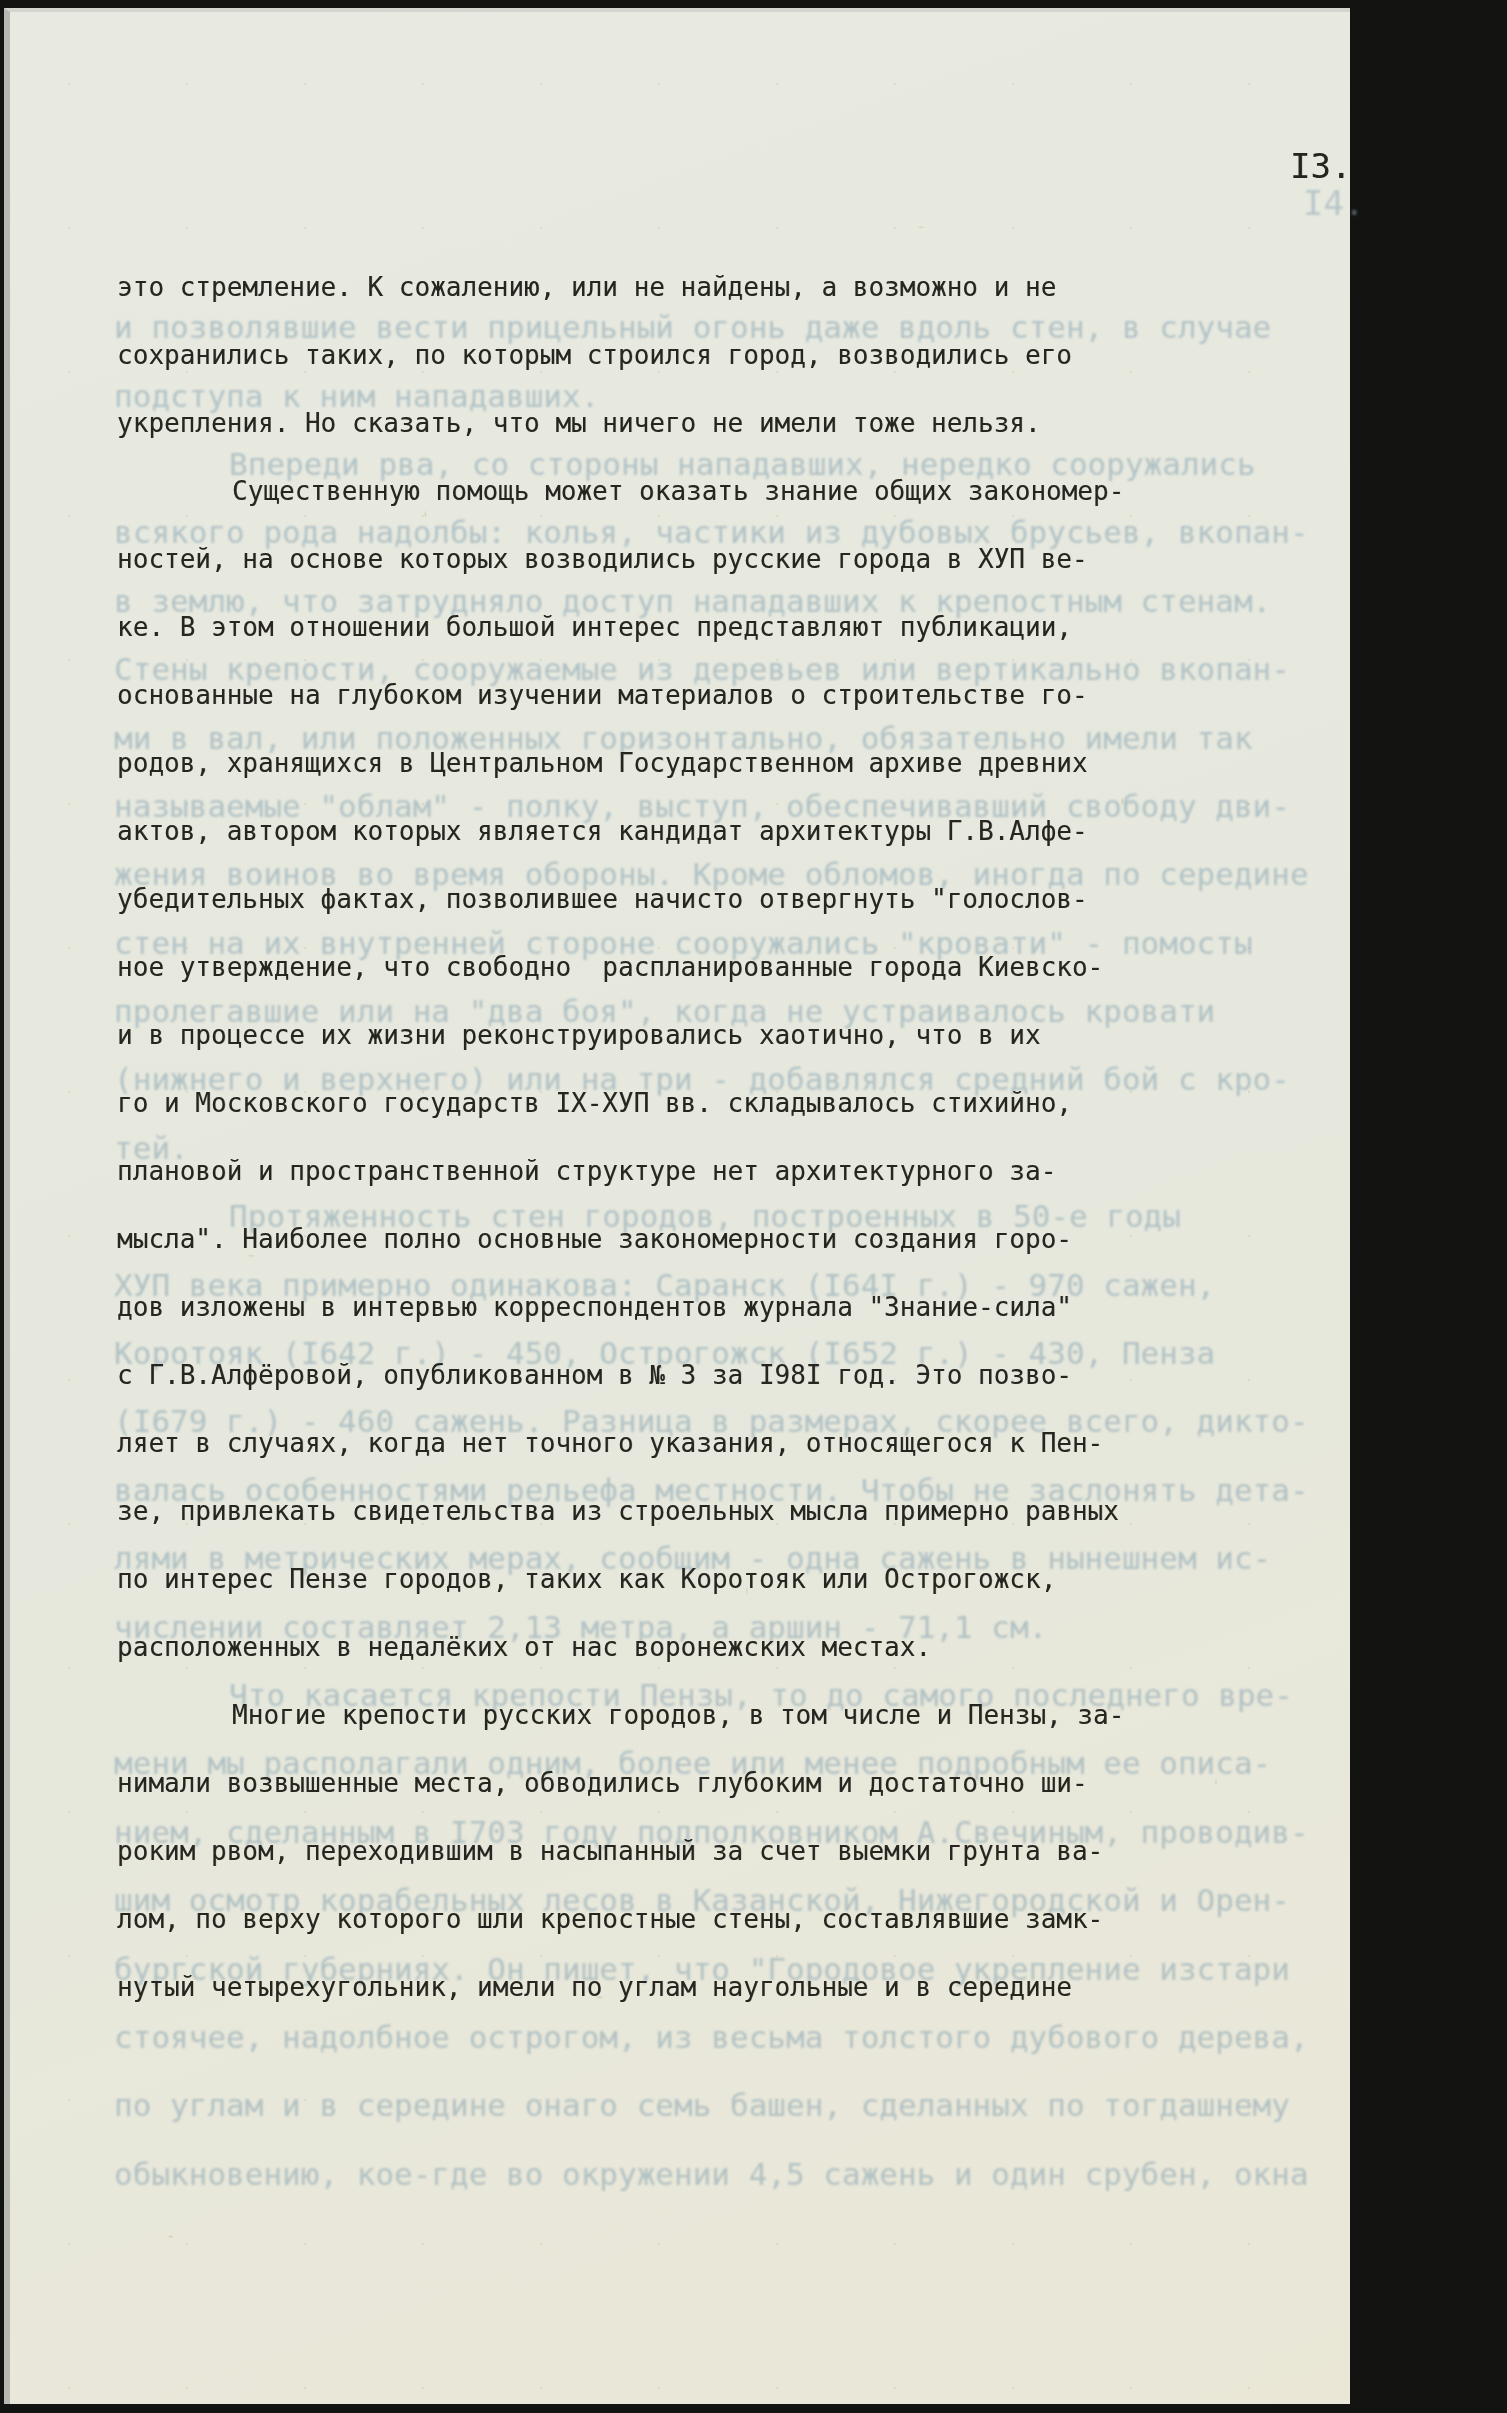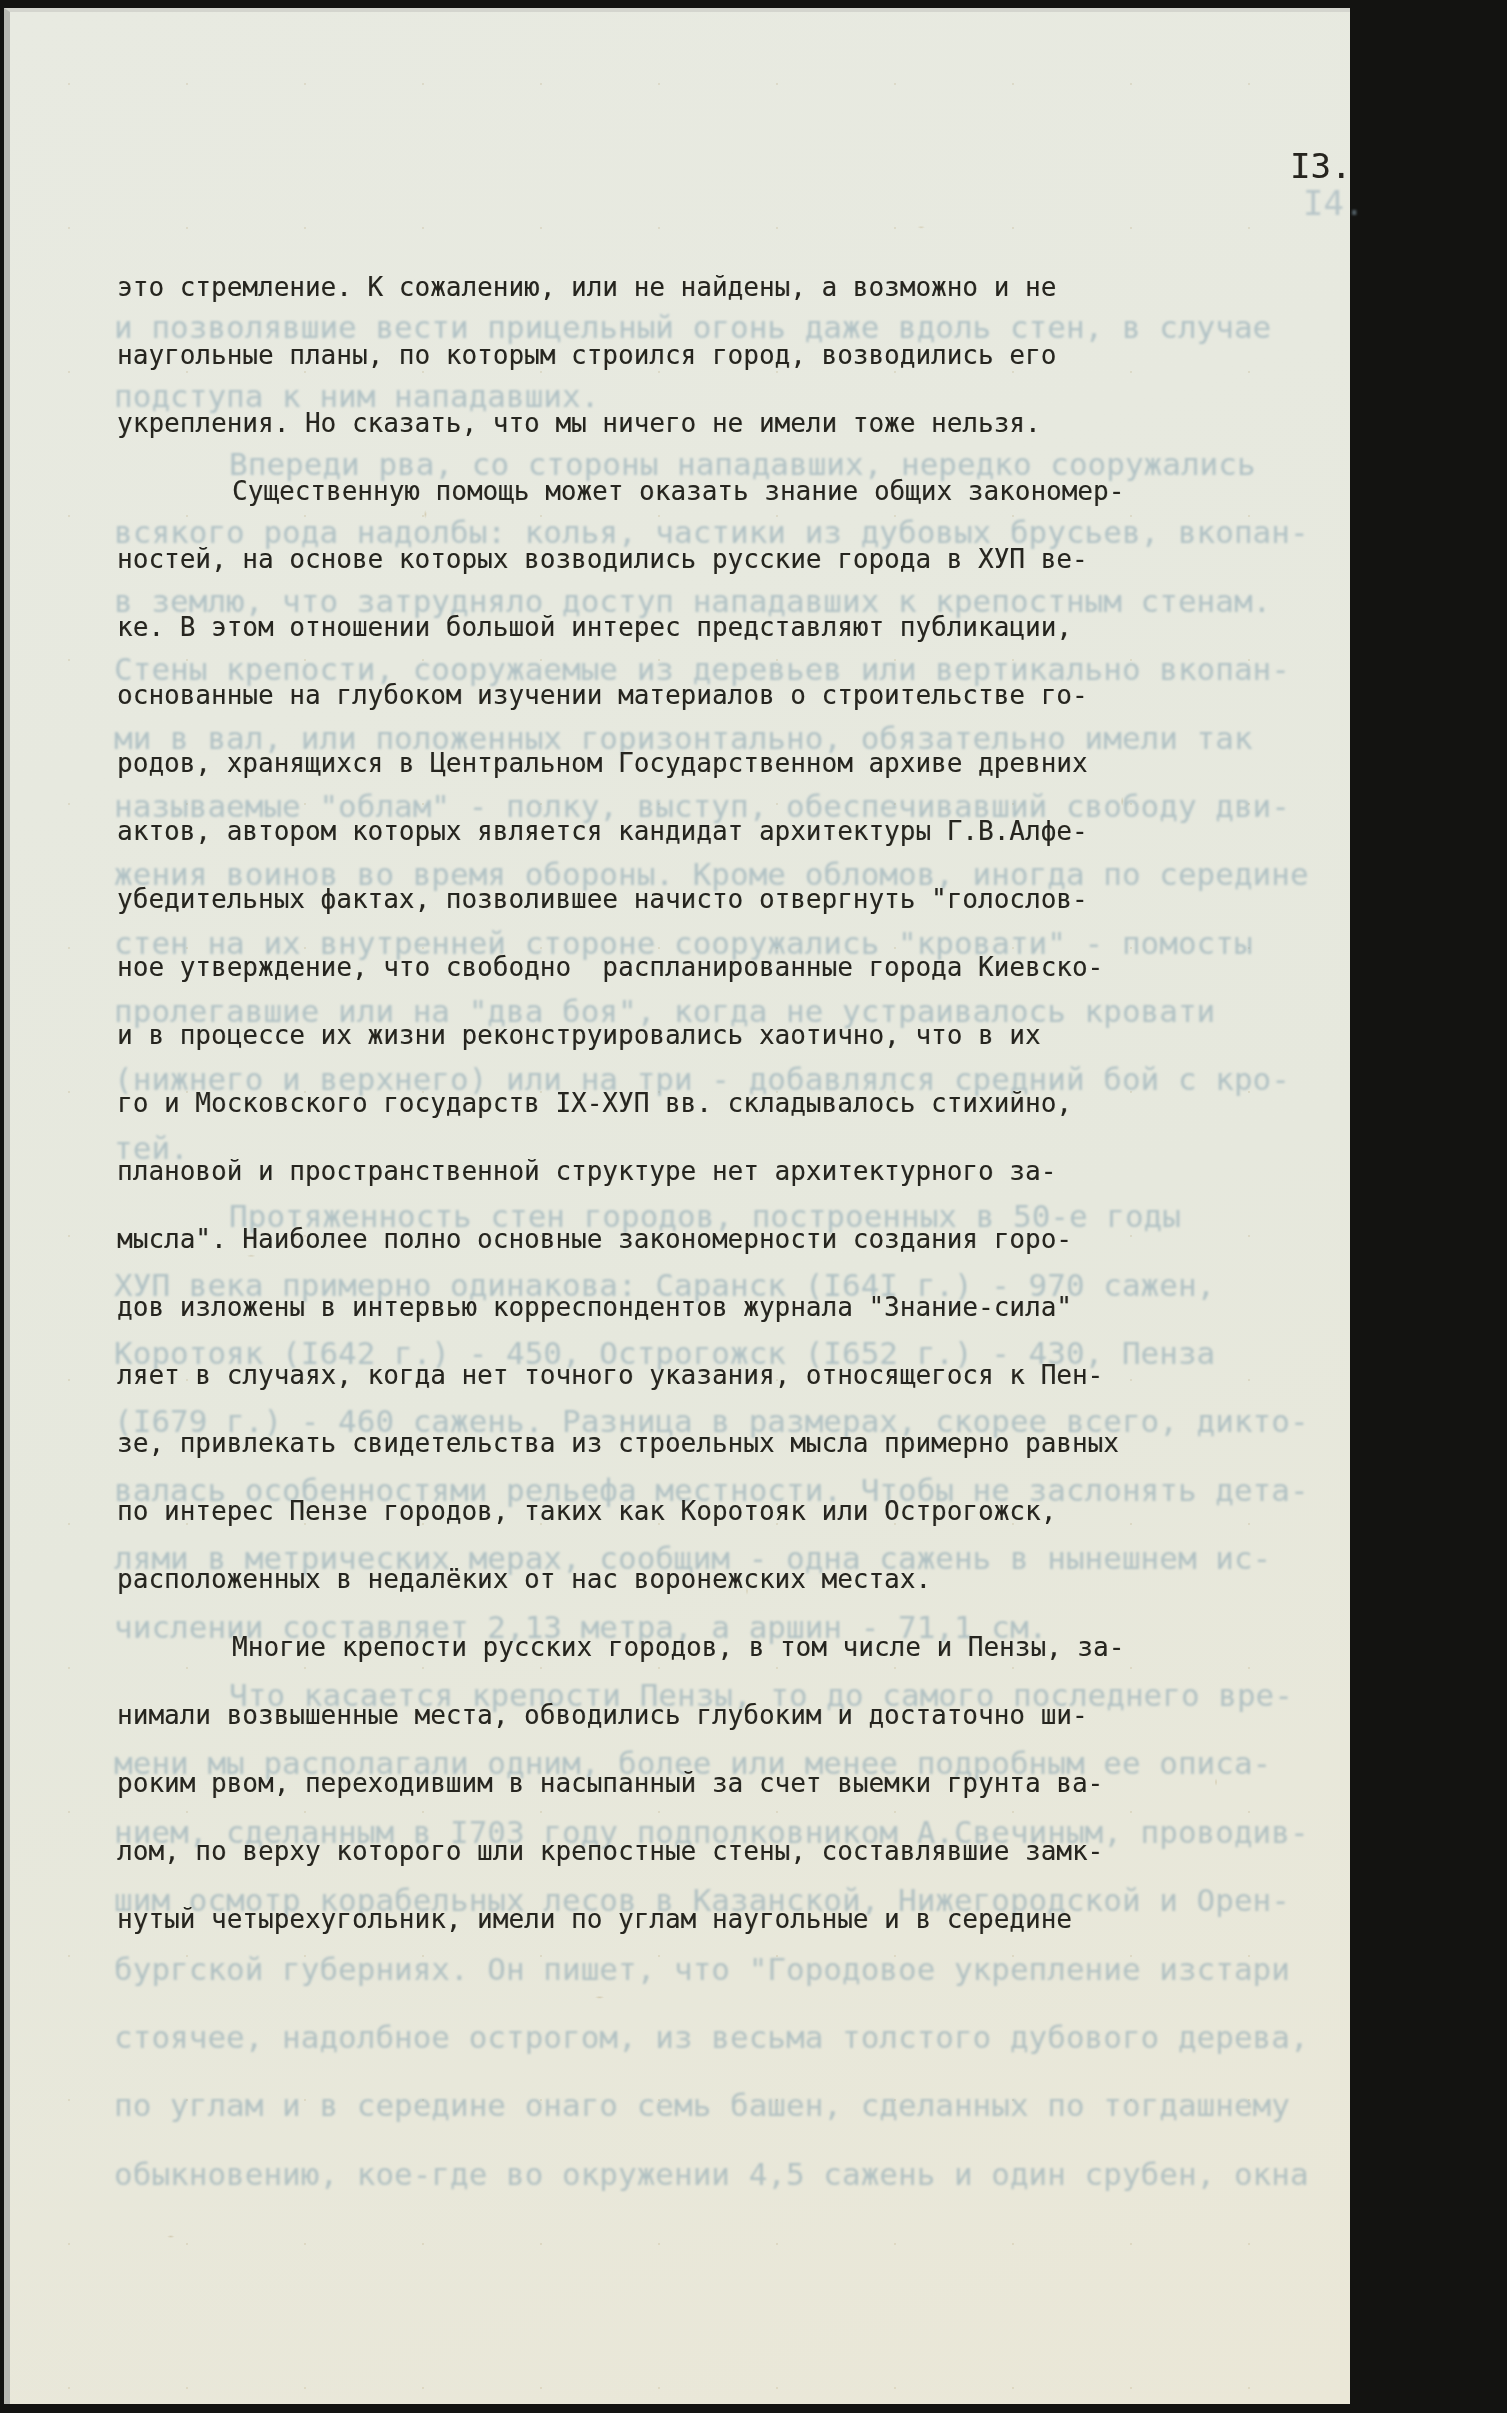--- a/index.html
+++ b/index.html
@@ -93,35 +93,36 @@
       <div class="gline" style="top: 2076px;">по углам и в середине онаго семь башен, сделанных по тогдашнему</div>
       <div class="gline" style="top: 2145px;">обыкновению, кое-где во окружении 4,5 сажень и один срубен, окна</div>
     </div>
 
   <div class="pageno ghostnum">I4.</div>
 
   <div class="pageno">I3.</div>
 
   <div class="textblock">
       <div class="tline">это стремление. К сожалению, или не найдены, а возможно и не</div>
-      <div class="tline">наугольные планы, по которым строился город, возводились его</div>
+      <div class="tline">сохранились таких, по которым строился город, возводились его</div>
       <div class="tline">укрепления. Но сказать, что мы ничего не имели тоже нельзя.</div>
       <div class="tline indent">Существенную помощь может оказать знание общих закономер-</div>
       <div class="tline">ностей, на основе которых возводились русские города в ХУП ве-</div>
       <div class="tline">ке. В этом отношении большой интерес представляют публикации,</div>
       <div class="tline">основанные на глубоком изучении материалов о строительстве го-</div>
       <div class="tline">родов, хранящихся в Центральном Государственном архиве древних</div>
       <div class="tline">актов, автором которых является кандидат архитектуры Г.В.Алфе-</div>
       <div class="tline">убедительных фактах, позволившее начисто отвергнуть "голослов-</div>
       <div class="tline">ное утверждение, что свободно  распланированные города Киевско-</div>
       <div class="tline">и в процессе их жизни реконструировались хаотично, что в их</div>
       <div class="tline">го и Московского государств IX-ХУП вв. складывалось стихийно,</div>
       <div class="tline">плановой и пространственной структуре нет архитектурного за-</div>
       <div class="tline">мысла". Наиболее полно основные закономерности создания горо-</div>
       <div class="tline">дов изложены в интервью корреспондентов журнала "Знание-сила"</div>
+      <div class="tline">с Г.В.Алфёровой, опубликованном в № 3 за I98I год. Это позво-</div>
       <div class="tline">ляет в случаях, когда нет точного указания, относящегося к Пен-</div>
       <div class="tline">зе, привлекать свидетельства из строельных мысла примерно равных</div>
       <div class="tline">по интерес Пензе городов, таких как Коротояк или Острогожск,</div>
       <div class="tline">расположенных в недалёких от нас воронежских местах.</div>
       <div class="tline indent">Многие крепости русских городов, в том числе и Пензы, за-</div>
       <div class="tline">нимали возвышенные места, обводились глубоким и достаточно ши-</div>
       <div class="tline">роким рвом, переходившим в насыпанный за счет выемки грунта ва-</div>
       <div class="tline">лом, по верху которого шли крепостные стены, составлявшие замк-</div>
       <div class="tline">нутый четырехугольник, имели по углам наугольные и в середине</div>
     </div>

